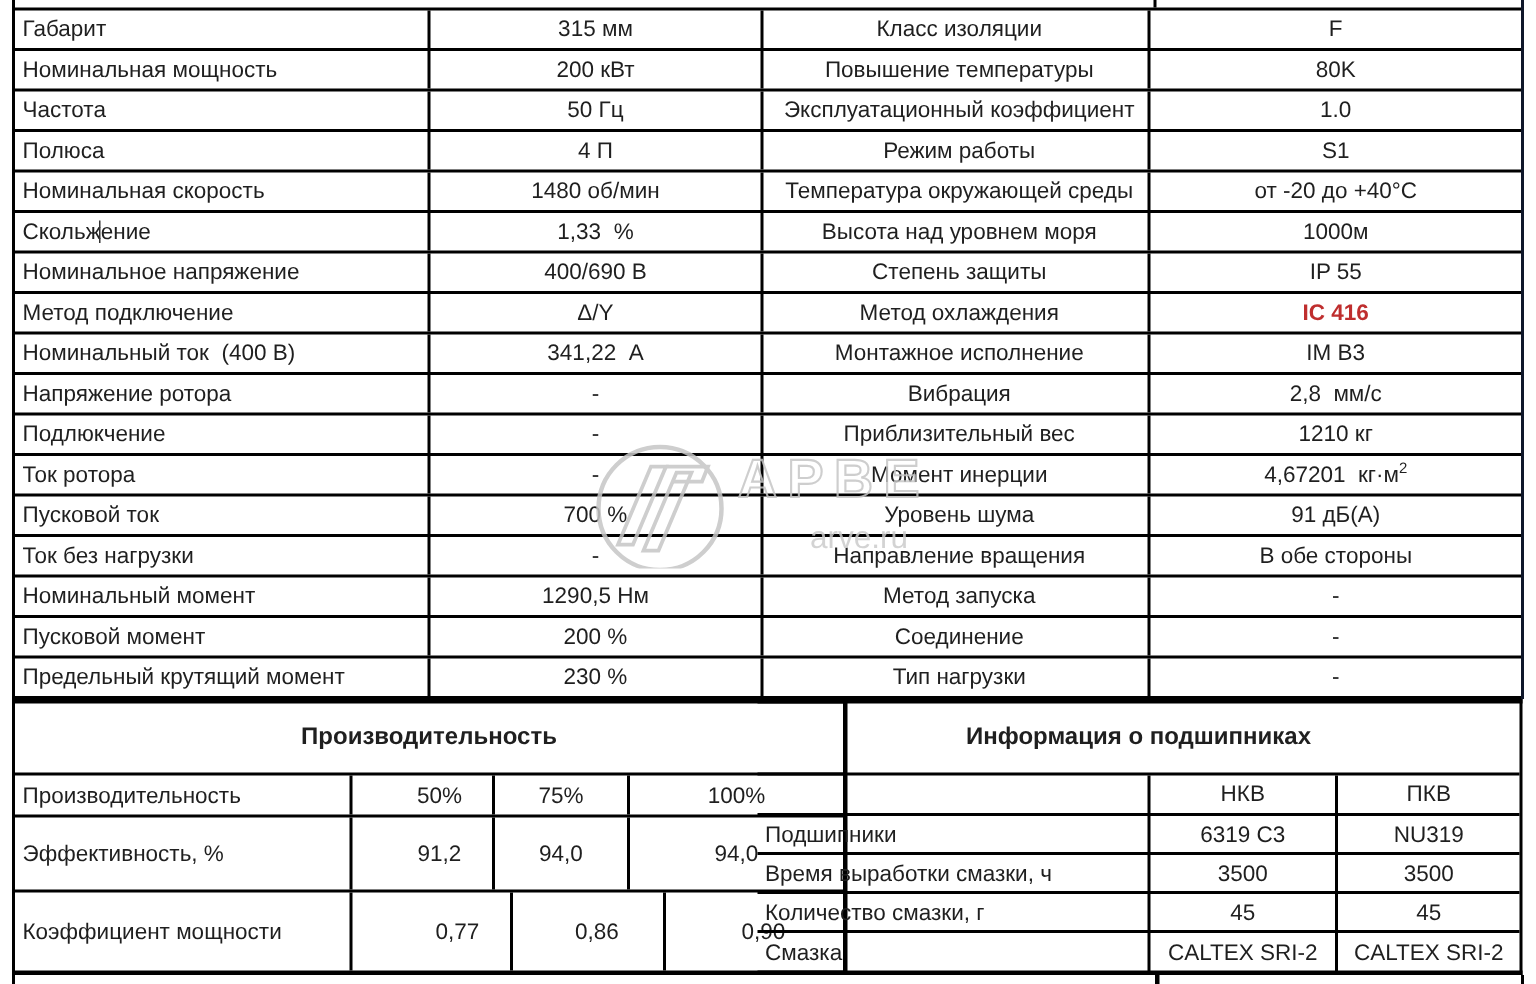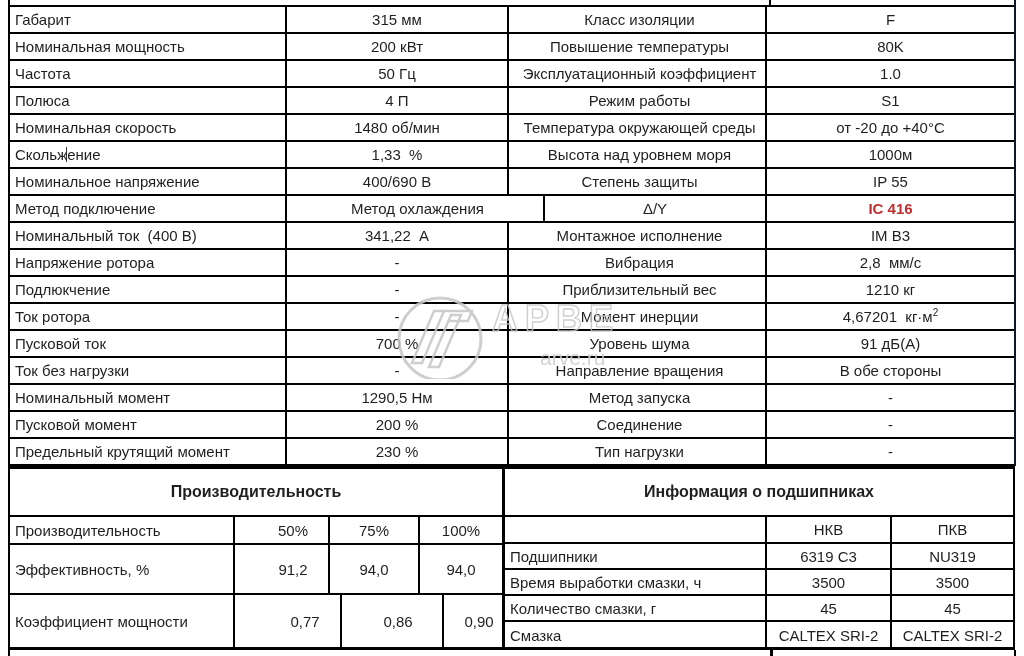--- a/index.html
+++ b/index.html
@@ -14,21 +14,21 @@
   .row{display:flex;height:27px;border-bottom:2px solid #000;box-sizing:border-box;}
   .l1{width:277px;border-right:2px solid #000;}
   .v1{width:222px;border-right:2px solid #000;text-align:center;}
   .l2{width:258px;border-right:2px solid #000;text-align:center;}
   .v2{flex:1;text-align:center;}
   .lab{padding-left:5px;}
   sup{font-size:10px;line-height:10px;}
   .accent{font-weight:bold;color:#bf2e2e;}
   .caret{position:absolute;left:56px;top:5px;width:1px;height:15px;background:#333;}
   
-  .perf{position:absolute;left:8px;top:466px;width:497px;height:184px;box-sizing:border-box;
+  .perf{position:absolute;left:8px;top:466px;width:557px;height:184px;box-sizing:border-box;
         border:3px solid #000;border-left-width:2px;}
   .sect-title{height:48px;border-bottom:2px solid #000;box-sizing:border-box;display:flex;
               align-items:center;justify-content:center;font-weight:bold;font-size:16px;}
   .prow{display:flex;border-bottom:2px solid #000;box-sizing:border-box;}
   .prow:last-child{border-bottom:0;gap:12px;}
   .ph1{height:28px;} .ph2{height:50px;} .ph3{height:52px;}
   .pl{width:225px;border-right:2px solid #000;box-sizing:border-box;padding-left:5px;
       display:flex;align-items:center;white-space:pre;}
   .pc{width:95px;border-right:2px solid #000;box-sizing:border-box;display:flex;align-items:center;justify-content:center;padding-left:23px;}
   .pcb{width:90px;border-right:2px solid #000;box-sizing:border-box;display:flex;align-items:center;justify-content:center;}
@@ -97,22 +97,22 @@
       <div class="cell v2">1000м</div>
     </div>
     <div class="row">
       <div class="cell l1 lab">Номинальное напряжение</div>
       <div class="cell v1">400/690 В</div>
       <div class="cell l2 lab">Степень защиты</div>
       <div class="cell v2">IP 55</div>
     </div>
     <div class="row">
       <div class="cell l1 lab">Метод подключение</div>
+      <div class="cell v1">Δ/Y</div>
       <div class="cell l2 lab">Метод охлаждения</div>
-      <div class="cell v1">Δ/Y</div>
       <div class="cell v2 accent" style="color: rgb(191, 46, 46);">IC 416</div>
     </div>
     <div class="row">
       <div class="cell l1 lab">Номинальный ток  (400 В)</div>
       <div class="cell v1">341,22  А</div>
       <div class="cell l2 lab">Монтажное исполнение</div>
       <div class="cell v2">IM B3</div>
     </div>
     <div class="row">
       <div class="cell l1 lab">Напряжение ротора</div>

